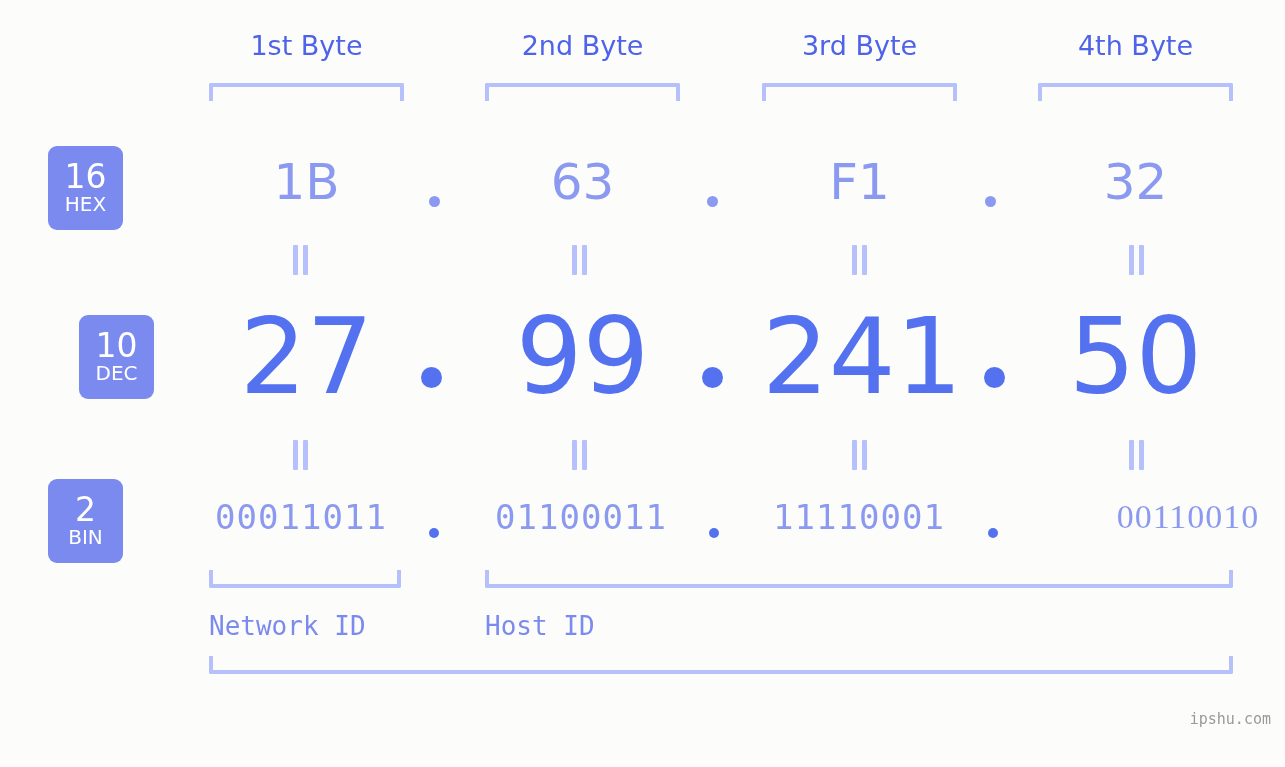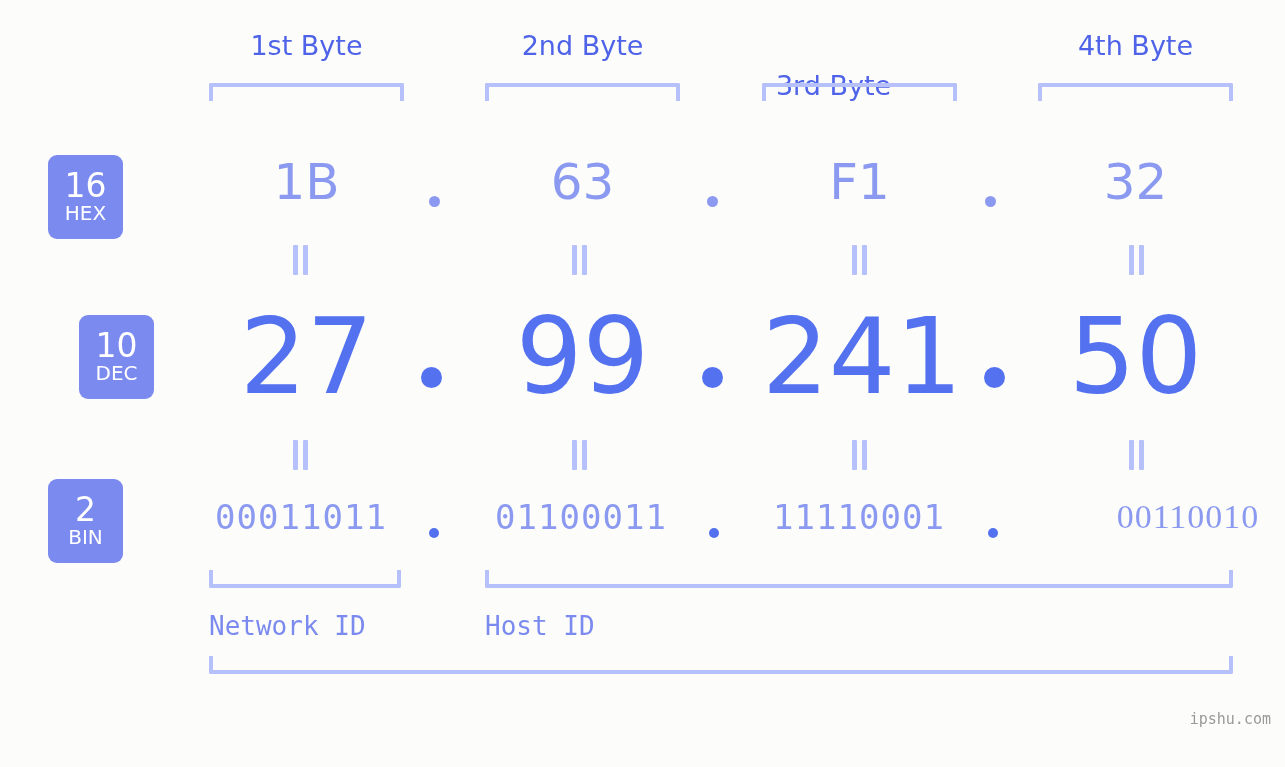--- a/index.html
+++ b/index.html
@@ -194,29 +194,29 @@
     text-align: right;
   }
 </style>
 </head>
 <body>
 
 <div id="stage">
 
   <div class="byte-label" style="left:209px; width:195px;">1st Byte</div>
   <div class="byte-label" style="left:485px; width:195px;">2nd Byte</div>
-  <div class="byte-label" style="left:736px; width:195px;margin-top:40px;">3rd Byte</div>
+  <div class="byte-label" style="left:762px; width:195px;">3rd Byte</div>
   <div class="byte-label" style="left:1038px; width:195px;">4th Byte</div>
 
   <div class="bracket-top" style="left:209px; top:83px; width:195px;"></div>
   <div class="bracket-top" style="left:485px; top:83px; width:195px;"></div>
   <div class="bracket-top" style="left:762px; top:83px; width:195px;"></div>
   <div class="bracket-top" style="left:1038px; top:83px; width:195px;"></div>
 
-  <div class="badge" style="top:155px;">
+  <div class="badge" style="top:146px;">
     <div class="badge-num">16</div>
     <div class="badge-name">HEX</div>
   </div>
 
   <div class="hex-val" style="left:209px; width:195px;">1B</div>
   <div class="hex-dot" style="left:429px;"></div>
   <div class="hex-val" style="left:485px; width:195px;">63</div>
   <div class="hex-dot" style="left:707px;"></div>
   <div class="hex-val" style="left:762px; width:195px;">F1</div>
   <div class="hex-dot" style="left:985px;"></div>

